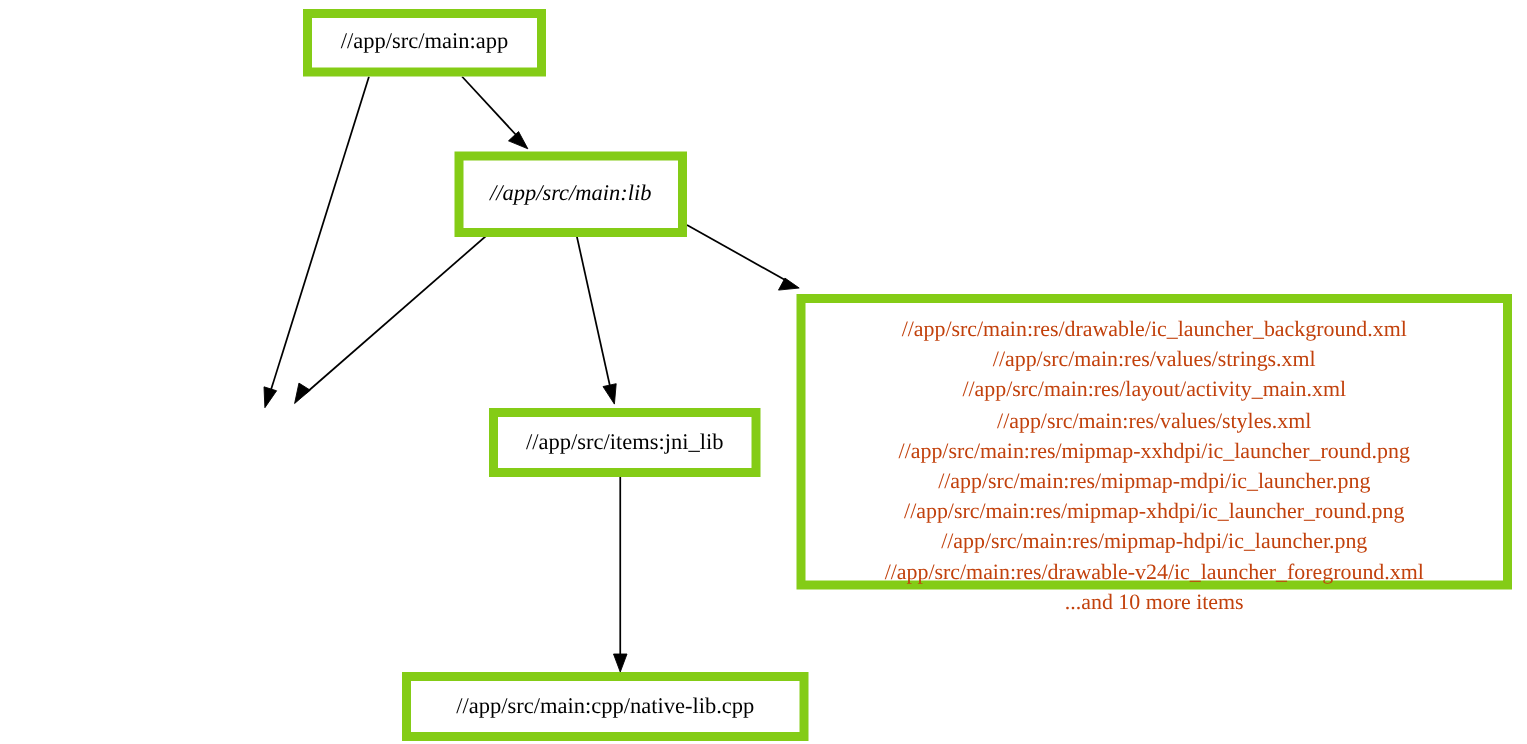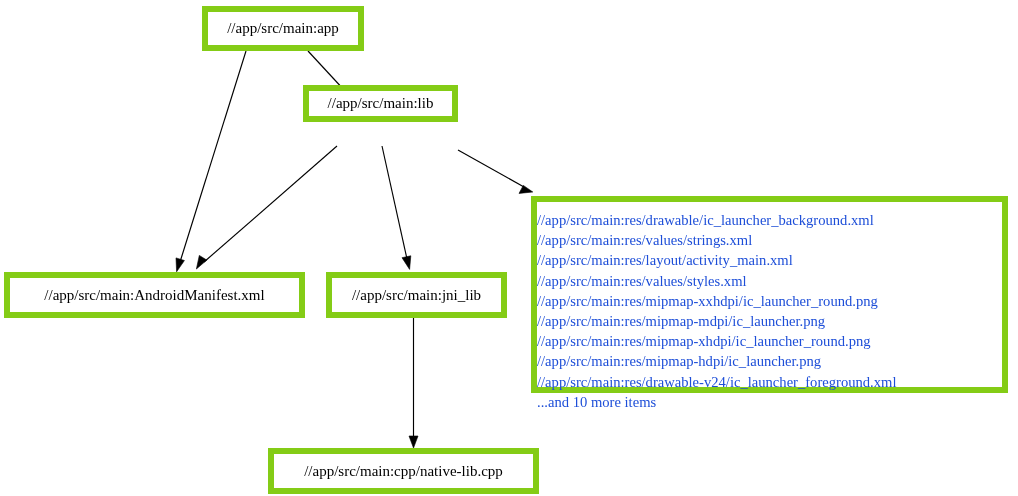--- a/index.html
+++ b/index.html
@@ -41,23 +41,23 @@
     color: #000000;
   }
   .multiline-box {
     align-items: flex-start;
     padding-top: 8px;
   }
   .multiline-label {
     font-family: "Liberation Serif", "DejaVu Serif", serif;
     font-size: 14.6px;
     line-height: 20.2px;
-    text-align: left;
+    text-align: center;
     white-space: pre;
-    color: #1d4ed8;
+    color: #c2410c;
     width: 100%;
   }
   .edge-line {
     stroke: #000000;
     stroke-width: 1.15;
     fill: none;
   }
   .arrow-head {
     fill: #000000;
     stroke: #000000;
@@ -100,30 +100,27 @@
       <path class="edge-line" d="M 413.5,318 L 413.5,438"></path>
       <polygon class="arrow-head" points="413.5,448.0 409.0,436.0 418.0,436.0"></polygon>
     </g>
 
   </svg>
 
   <div class="node-box" style="left:202px; top:6px; width:162px; height:45px;">
     <span class="node-label">//app/src/main:app</span>
   </div>
 
-  <div class="node-box" style="left:303px; top:85px; width:155px; height:37px;">
+  <div class="node-box" style="left:303px; top:101px; width:155px; height:57px;font-style:italic;">
     <span class="node-label">//app/src/main:lib</span>
   </div>
 
-  <div class="node-box" style="left:4px; top:272px; width:301px; height:46px;">
-    <span class="node-label">//app/src/main:AndroidManifest.xml</span>
-  </div>
 
   <div class="node-box" style="left:326px; top:272px; width:181px; height:46px;">
-    <span class="node-label">//app/src/main:jni_lib</span>
+    <span class="node-label">//app/src/items:jni_lib</span>
   </div>
 
   <div class="node-box" style="left:268px; top:448px; width:271px; height:46px;">
     <span class="node-label">//app/src/main:cpp/native-lib.cpp</span>
   </div>
 
   <div class="node-box multiline-box" style="left:531px; top:196px; width:477px; height:197px;">
     <span class="multiline-label">//app/src/main:res/drawable/ic_launcher_background.xml
 //app/src/main:res/values/strings.xml
 //app/src/main:res/layout/activity_main.xml

